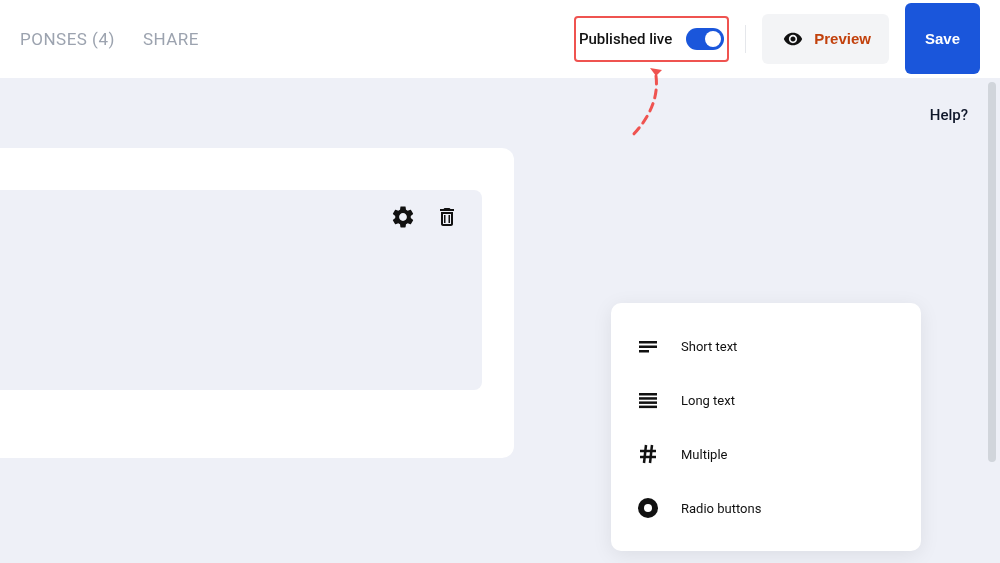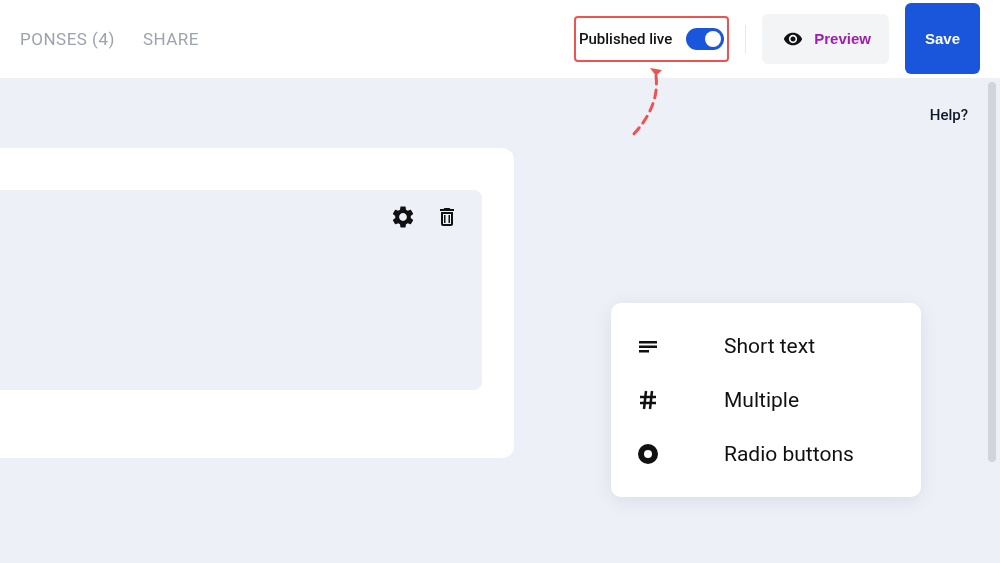--- a/index.html
+++ b/index.html
@@ -81,21 +81,21 @@
     .btn-preview {
       background: #f3f4f6;
       border: none;
       border-radius: 6px;
       padding: 12px 18px;
       display: flex;
       align-items: center;
       gap: 8px;
       font-size: 15px;
       font-weight: 600;
-      color: #a21caf;
+      color: #c2410c;
       cursor: pointer;
     }
     .btn-save {
       background: #1a56db;
       border: none;
       border-radius: 6px;
       padding: 27px 20px;
       font-size: 15px;
       font-weight: 600;
       color: #fff;
@@ -185,24 +185,23 @@
     }
     .field-icon {
       width: 26px;
       height: 26px;
       display: flex;
       align-items: center;
       justify-content: center;
       flex-shrink: 0;
     }
     .field-label {
-      font-size: 21px;
+      font-size: 13px;
       color: #111;
       font-weight: 400;
-      margin-left: 43px;
     }
 
     
     .scrollbar {
       position: absolute;
       top: 4px;
       right: 4px;
       width: 8px;
       height: 380px;
       background: #d1d5db;
@@ -270,20 +269,31 @@
         <svg width="24" height="24" viewBox="0 0 24 24" fill="#111">
           <rect x="3" y="7" width="18" height="2.5"></rect>
           <rect x="3" y="11.5" width="18" height="2.5"></rect>
           <rect x="3" y="16" width="10" height="2.5"></rect>
         </svg>
       </span>
       <span class="field-label">Short text</span>
     </div>
     <div class="field-item">
       <span class="field-icon">
+        <svg width="24" height="24" viewBox="0 0 24 24" fill="#111">
+          <rect x="3" y="5" width="18" height="2.5"></rect>
+          <rect x="3" y="9.2" width="18" height="2.5"></rect>
+          <rect x="3" y="13.4" width="18" height="2.5"></rect>
+          <rect x="3" y="17.6" width="18" height="2.5"></rect>
+        </svg>
+      </span>
+      <span class="field-label">Long text</span>
+    </div>
+    <div class="field-item">
+      <span class="field-icon">
         <svg width="24" height="24" viewBox="0 0 24 24" fill="none" stroke="#111" stroke-width="2.5">
           <line x1="4" y1="9" x2="20" y2="9"></line>
           <line x1="4" y1="15" x2="20" y2="15"></line>
           <line x1="10" y1="3" x2="8" y2="21"></line>
           <line x1="16" y1="3" x2="14" y2="21"></line>
         </svg>
       </span>
       <span class="field-label">Multiple</span>
     </div>
     <div class="field-item">

